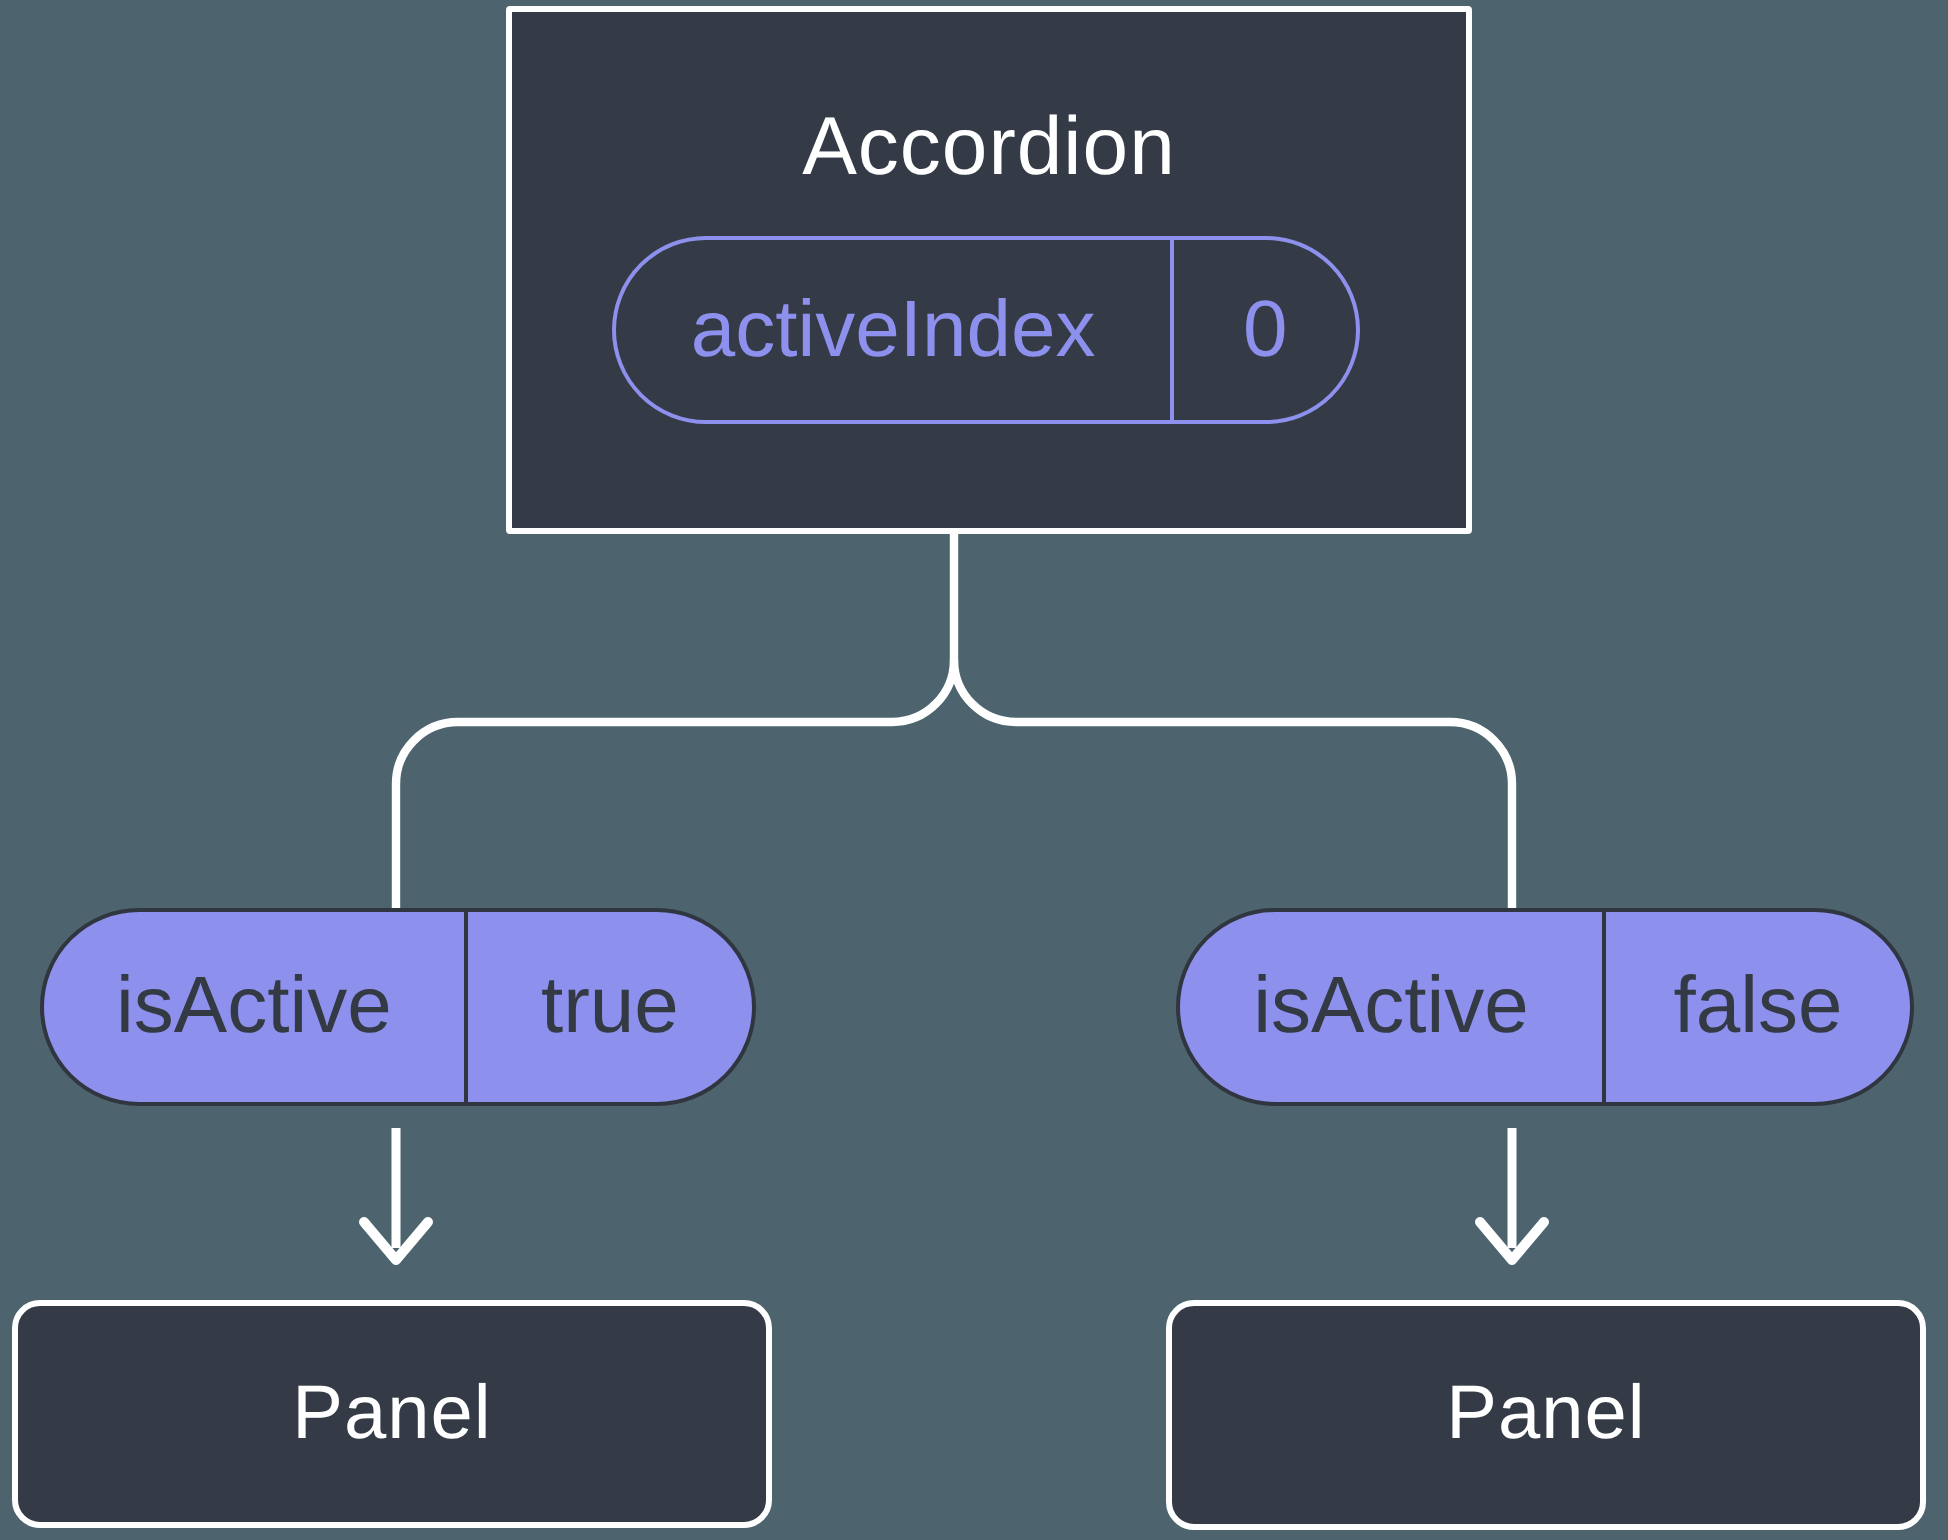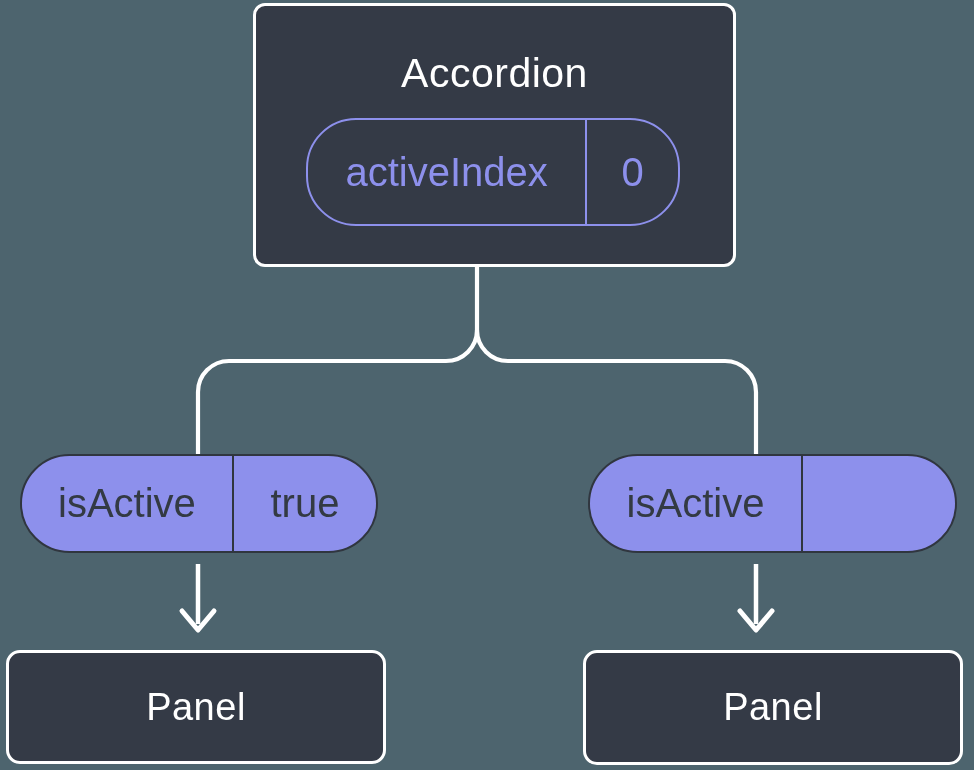--- a/index.html
+++ b/index.html
@@ -14,30 +14,30 @@
   .connectors { position: absolute; left: 0; top: 0; z-index: 0; }
   .connectors path { fill: none; stroke: var(--connector, #ffffff); }
   .line  { stroke-width: 4.2px; }
   .arrow-shaft { stroke-width: 4.5px; }
   .arrow-head  { stroke-width: 5px; stroke-linecap: round; stroke-linejoin: round; }
 
   .root-box {
     position: absolute; left: 253px; top: 3px; width: 483px; height: 264px;
     background: var(--node_fill, #343a46);
     border: 3px solid var(--node_border, #ffffff);
-    border-radius: 12px; box-sizing: border-box; z-index: 1;
+    border-radius: 2px; box-sizing: border-box; z-index: 1;
   }
   .root-title {
     position: absolute; top: 43px; left: 0; right: 0;
     text-align: center; font-size: 41px; line-height: 48px;
     font-weight: 500; color: var(--title_text, #ffffff);
     letter-spacing: 0.5px;
   }
   .state-pill {
-    position: absolute; left: 50px; top: 112px; width: 374px; height: 108px;
+    position: absolute; left: 50px; top: 112px; width: 374px; height: 94px;
     border: 2.5px solid var(--accent_purple, #8d90ec);
     border-radius: 50px; display: flex; box-sizing: border-box;
   }
   .state-name {
     width: 74.9%; border-right: 2.5px solid var(--accent_purple, #8d90ec);
     display: flex; align-items: center; justify-content: center;
     color: var(--accent_purple, #8d90ec); font-size: 40px;
   }
   .state-value {
     flex: 1; display: flex; align-items: center; justify-content: center;
@@ -100,20 +100,21 @@
     </div>
   </div>
 
   <div class="prop-pill pill-left">
     <span class="prop-name">isActive</span>
     <span class="prop-value">true</span>
   </div>
 
   <div class="prop-pill pill-right">
     <span class="prop-name">isActive</span>
+    <span class="prop-value">false</span>
   </div>
 
   <div class="panel-box panel-left">
     <span>Panel</span>
   </div>
 
   <div class="panel-box panel-right">
     <span>Panel</span>
   </div>
 

